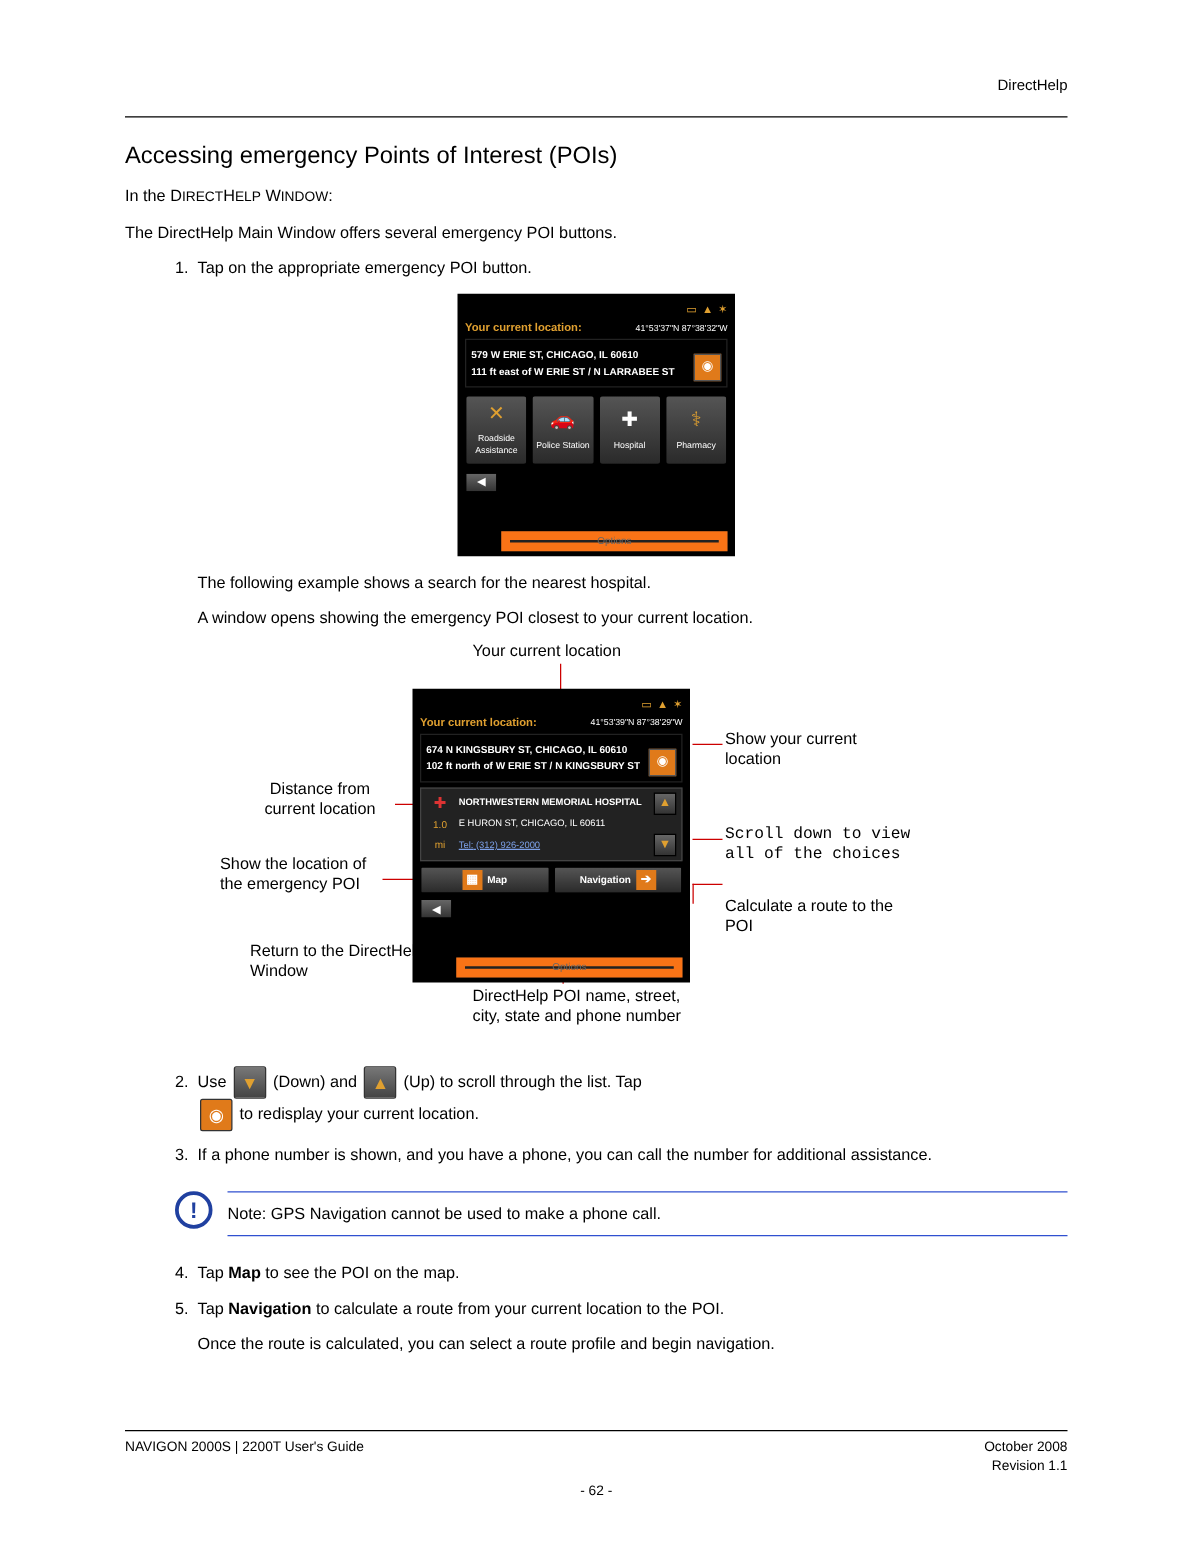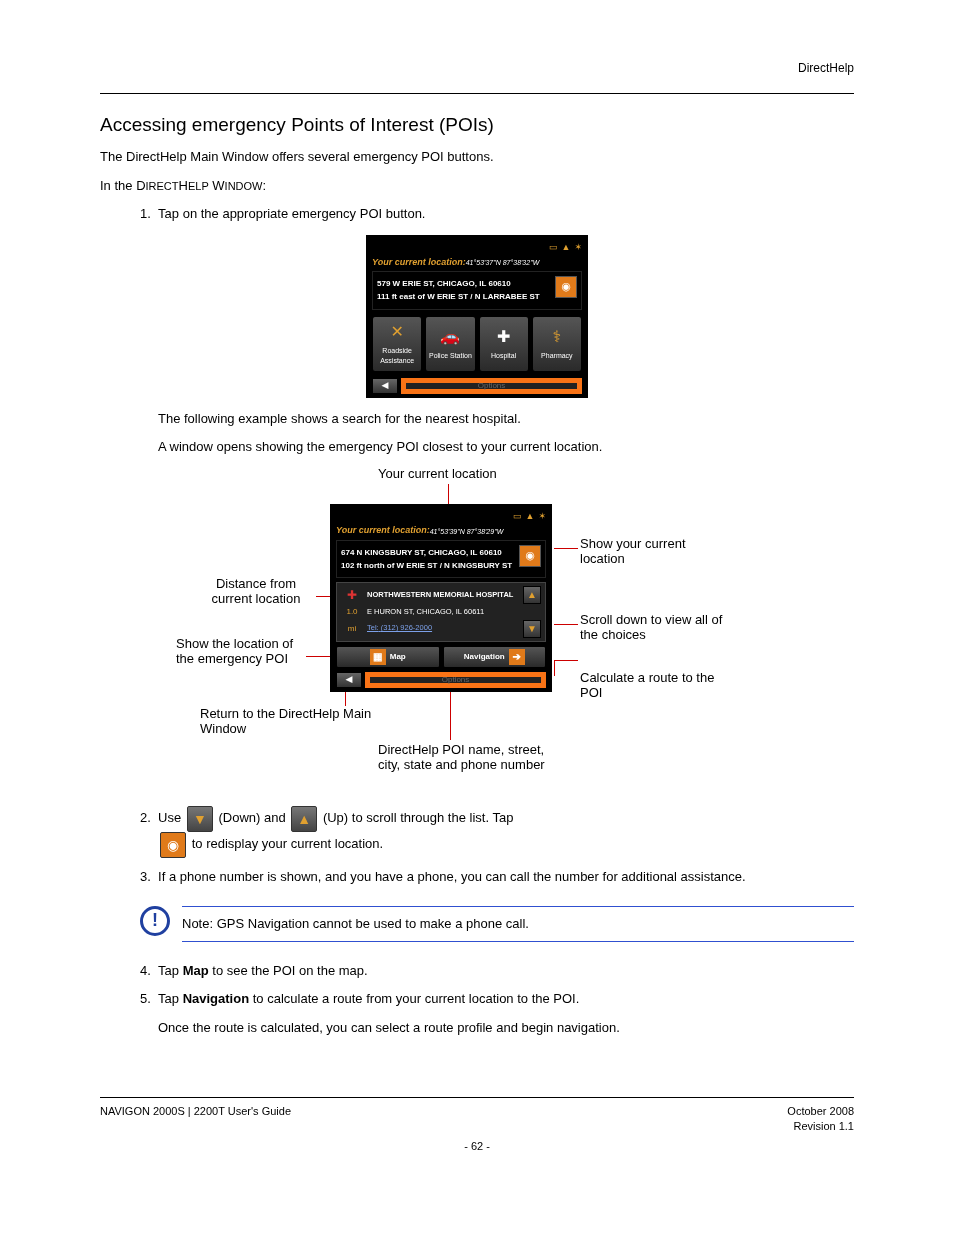--- a/index.html
+++ b/index.html
@@ -26,26 +26,26 @@
   
   .device {
     width: 222px;
     background: #000;
     padding: 6px 6px 4px 6px;
     color: #fff;
     font-size: 8px;
   }
   .status-row { display:flex; justify-content:flex-end; gap:4px; margin-bottom:2px; }
   .status-row span { color:#e0a030; font-size:9px; }
-  .loc-head { display:flex; justify-content:flex-start; align-items:flex-end;font-style:italic; }
+  .loc-head { display:flex; justify-content:space-between; align-items:flex-end; }
   .loc-head .lbl { color:#e0a030; font-weight:bold; font-size:9px; }
   .loc-head .coords { color:#fff; font-size:7px; }
   .loc-box {
     background:#000; border:1px solid #222; padding:4px; margin:3px 0;
-    display:flex; justify-content:space-between; align-items:flex-start; gap:4px;
+    display:flex; justify-content:space-between; align-items:flex-end; gap:4px;
   }
   .loc-lines { flex:1; }
   .loc-lines div { color:#fff; font-weight:bold; font-size:8px; margin:2px 0; }
   .orange-btn {
     width:22px; height:22px; background:#e07a1a; border:1px solid #555;
     display:flex; align-items:center; justify-content:center; color:#fff; font-size:11px;
   }
   .poi-grid { display:flex; gap:3px; margin:6px 0; }
   .poi-card {
     flex:1; height:56px; background:linear-gradient(#555,#2a2a2a);
@@ -67,21 +67,21 @@
   .bot-btn {
     flex:1; height:22px; background:linear-gradient(#555,#2a2a2a); border:1px solid #000; border-radius:2px;
     display:flex; align-items:center; justify-content:center; gap:4px;
     font-size:8px; font-weight:bold;
   }
   .bot-btn.map { color:#fff; }
   .bot-btn.nav { color:#fff; }
   .bot-btn .oic { width:16px; height:16px; background:#e07a1a; display:flex; align-items:center; justify-content:center; font-size:10px; }
   .opt-row { display:flex; gap:3px; margin-top:4px; }
   .back-btn { width:26px; height:16px; background:linear-gradient(#666,#333); border:1px solid #000; display:flex; align-items:center; justify-content:center; color:#fff; font-size:9px; }
-  .opt-btn { flex:1; height:16px; background:#222; border:5px solid #f97316; display:flex; align-items:center; justify-content:center; color:#666; font-size:8px; }
+  .opt-btn { flex:1; height:16px; background:#222; border:7px solid #f97316; display:flex; align-items:center; justify-content:center; color:#666; font-size:8px;margin-top:47px; }
 
   
   .callout-wrap { position:relative; width:760px; height:330px; margin:10px auto 10px auto; }
   .callout-wrap .device { position:absolute; left:230px; top:38px; }
   .clabel { position:absolute; font-size:13px; color:#000; line-height:1.2; }
   .red-line { position:absolute; background:#c00; }
 
   
   .il-btn {
     display:inline-block; width:26px; height:26px; vertical-align:middle;
@@ -102,24 +102,24 @@
   .footer { border-top:1px solid #000; margin-top:60px; padding-top:6px; display:flex; justify-content:space-between; font-size:11px; }
 </style>
 </head>
 <body>
 
 <div class="page">
   <div class="header-right">DirectHelp</div>
   <div class="topline"></div>
 
   <div class="section-title">Accessing emergency Points of Interest (POIs)</div>
-  <div class="body-text">The DirectHelp Main Window offers several emergency POI buttons.</div>
   <div class="body-text">
     <span>In the D</span><span style="font-variant:small-caps;font-size:11px">IRECT</span><span>H</span><span style="font-variant:small-caps;font-size:11px">ELP</span><span> W</span><span style="font-variant:small-caps;font-size:11px">INDOW</span><span>:</span>
   </div>
+  <div class="body-text">The DirectHelp Main Window offers several emergency POI buttons.</div>
 
   <div class="body-text indent">
     <span>1.</span>&nbsp;&nbsp;<span>Tap on the appropriate emergency POI button.</span>
   </div>
 
   <div class="center-block">
     <div class="device">
       <div class="status-row">
         <span>▭</span>
         <span>▲</span>
@@ -174,21 +174,21 @@
 
     <div class="clabel" style="left:76px; top:170px; width:130px;">Show the location of the emergency POI</div>
     <div class="red-line" style="left:206px; top:190px; width:34px; height:1px;"></div>
 
     <div class="clabel" style="left:100px; top:240px; width:180px;">Return to the DirectHelp Main Window</div>
     <div class="red-line" style="left:245px; top:226px; width:1px; height:14px;"></div>
 
     <div class="clabel" style="left:480px; top:70px; width:140px;">Show your current location</div>
     <div class="red-line" style="left:454px; top:82px; width:24px; height:1px;"></div>
 
-    <div class="clabel" style="left:480px; top:146px; width:150px;">Scroll down to view all of the choices</div>
+    <div class="clabel" style="left:480px; top:146px; width:150px;font-family:Liberation Mono, monospace;">Scroll down to view all of the choices</div>
     <div class="red-line" style="left:454px; top:158px; width:24px; height:1px;"></div>
 
     <div class="clabel" style="left:480px; top:204px; width:150px;">Calculate a route to the POI</div>
     <div class="red-line" style="left:454px; top:194px; width:24px; height:1px;"></div>
     <div class="red-line" style="left:454px; top:194px; width:1px; height:16px;"></div>
 
     <div class="clabel" style="left:278px; top:276px; width:170px;">DirectHelp POI name, street, city, state and phone number</div>
     <div class="red-line" style="left:350px; top:160px; width:1px; height:114px;"></div>
 
     <div class="device">

